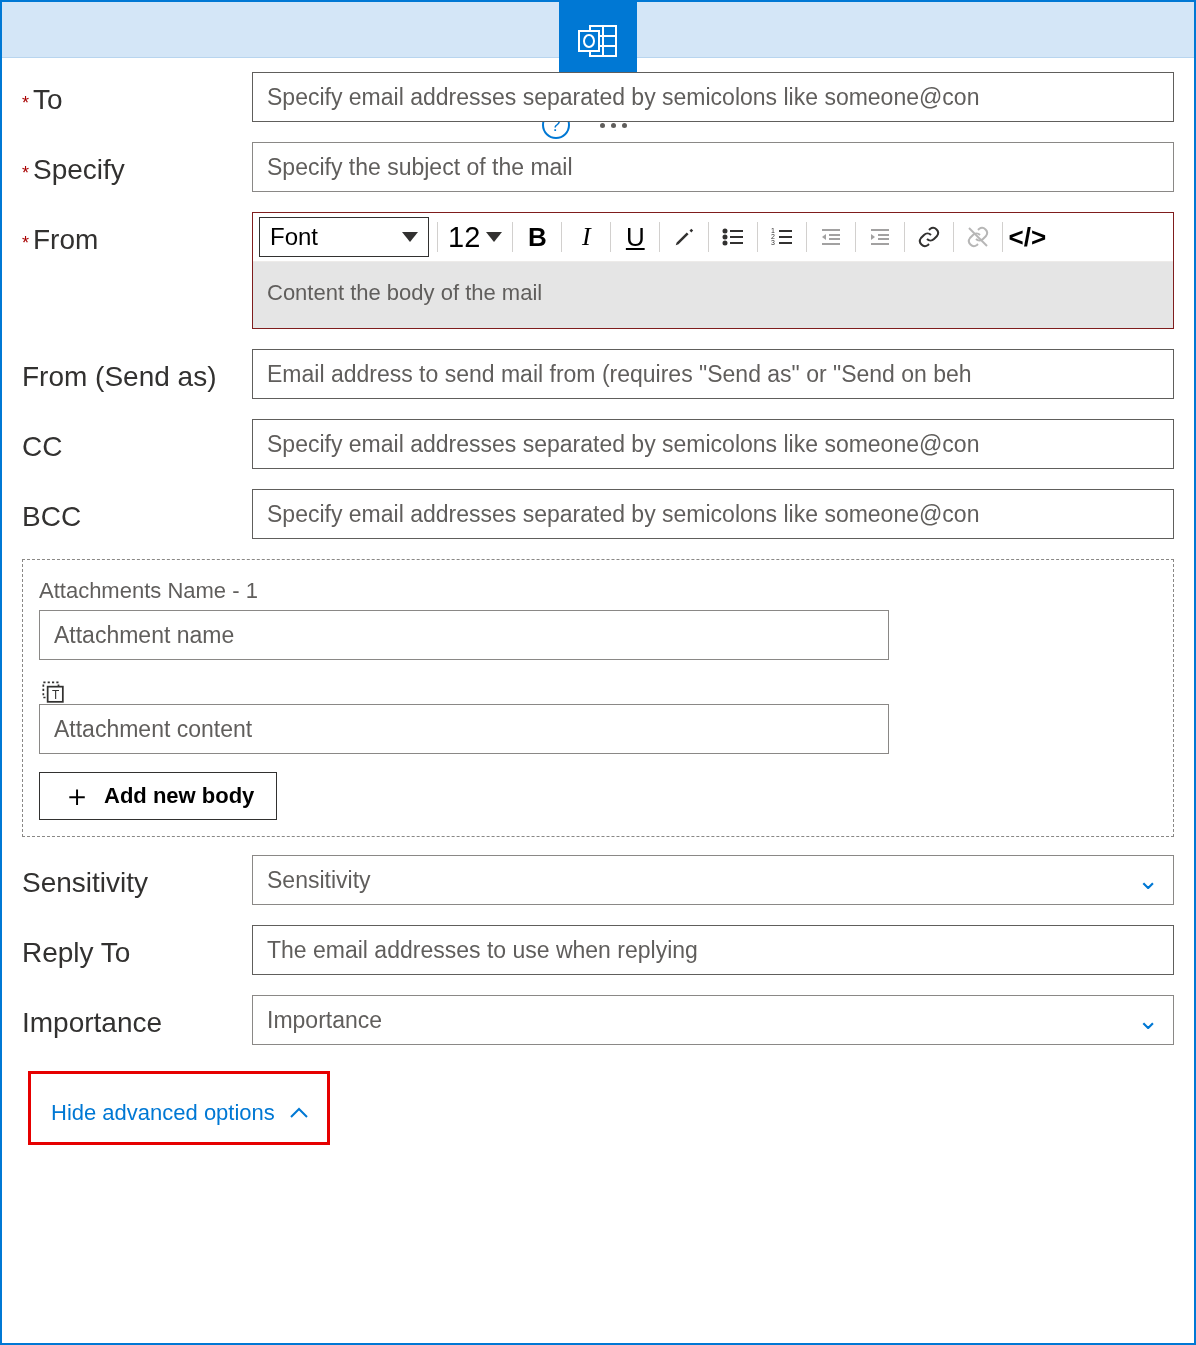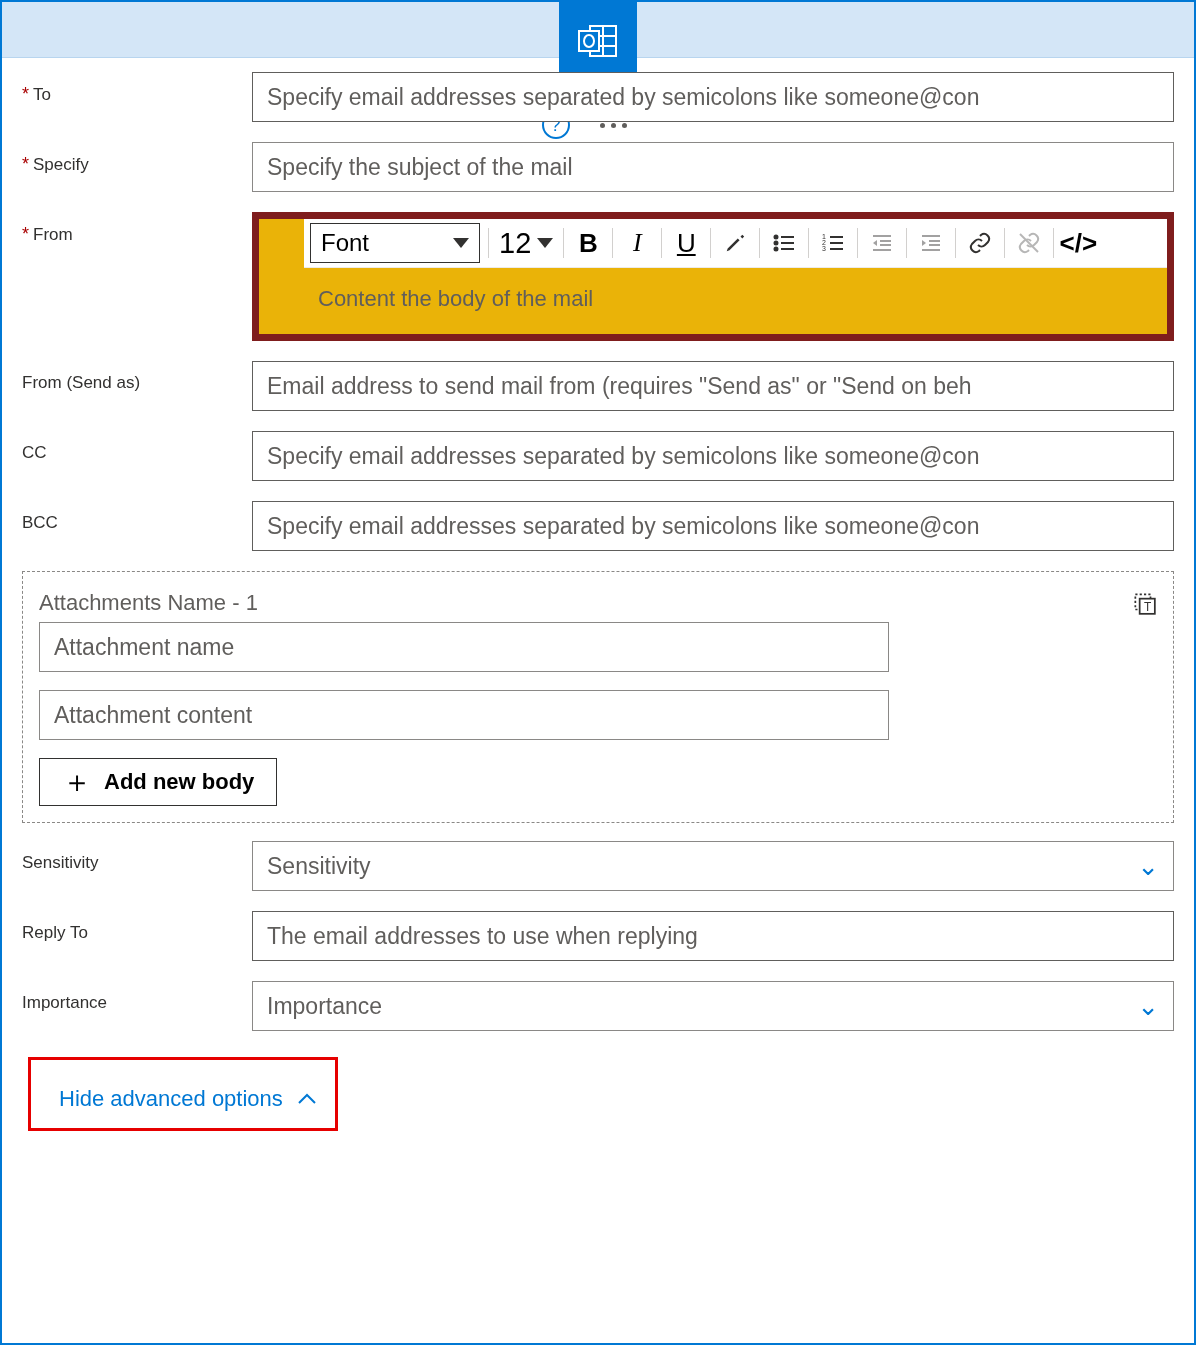--- a/index.html
+++ b/index.html
@@ -64,21 +64,21 @@
     padding: 14px 20px 0 20px;
   }
   .row {
     display: flex;
     align-items: flex-start;
     margin-bottom: 20px;
   }
   .row-label {
     width: 230px;
     flex-shrink: 0;
-    font-size: 17px;
+    font-size: 28px;
     color: #323130;
     padding-top: 12px;
   }
   .req::before {
     content: "*";
     color: #a80000;
     margin-right: 4px;
     font-size: 18px;
   }
   .row-control {
@@ -94,23 +94,22 @@
     padding: 0 14px;
     background: #fff;
     outline: none;
     font-family: inherit;
   }
   .input::placeholder { color: #605e5c; }
   .input-light {
     border: 1px solid #8a8886;
   }
   .body-wrap {
-    border: 7px solid #7f1d1d;
-    background: #eab308;
-    padding-left: 45px;
+    border: 1px solid #7f1d1d;
+    background: #e5e5e5;
   }
   .toolbar {
     display: flex;
     align-items: center;
     padding: 4px 6px;
     gap: 2px;
     border-bottom: 1px solid #edebe9;
     background: #fff;
   }
   .tb-font {
@@ -175,20 +174,21 @@
   }
   .att-box {
     border: 1px dashed #8a8886;
     margin: 0 0 18px 0;
     padding: 18px 16px 16px 16px;
   }
   .att-head {
     display: flex;
     justify-content: space-between;
     align-items: flex-start;
+    flex-direction: column;
   }
   .att-label {
     font-size: 22px;
     color: #605e5c;
     margin-bottom: 6px;
     display: block;
   }
   .att-input {
     width: 850px;
     max-width: 100%;
@@ -225,21 +225,21 @@
   }
   .footer-link {
     display: inline-flex;
     align-items: center;
     gap: 14px;
     font-size: 22px;
     color: #0078d4;
     cursor: pointer;
     padding: 6px 4px;
     margin-top: 10px;
-    margin-left: 12px;
+    margin-left: 4px;
   }
   .footer-wrap {
     border: 3px solid #e60000;
     display: inline-block;
     padding: 10px 14px 10px 12px;
     margin-left: 6px;
     margin-top: 6px;
   }
 </style>
 </head>

